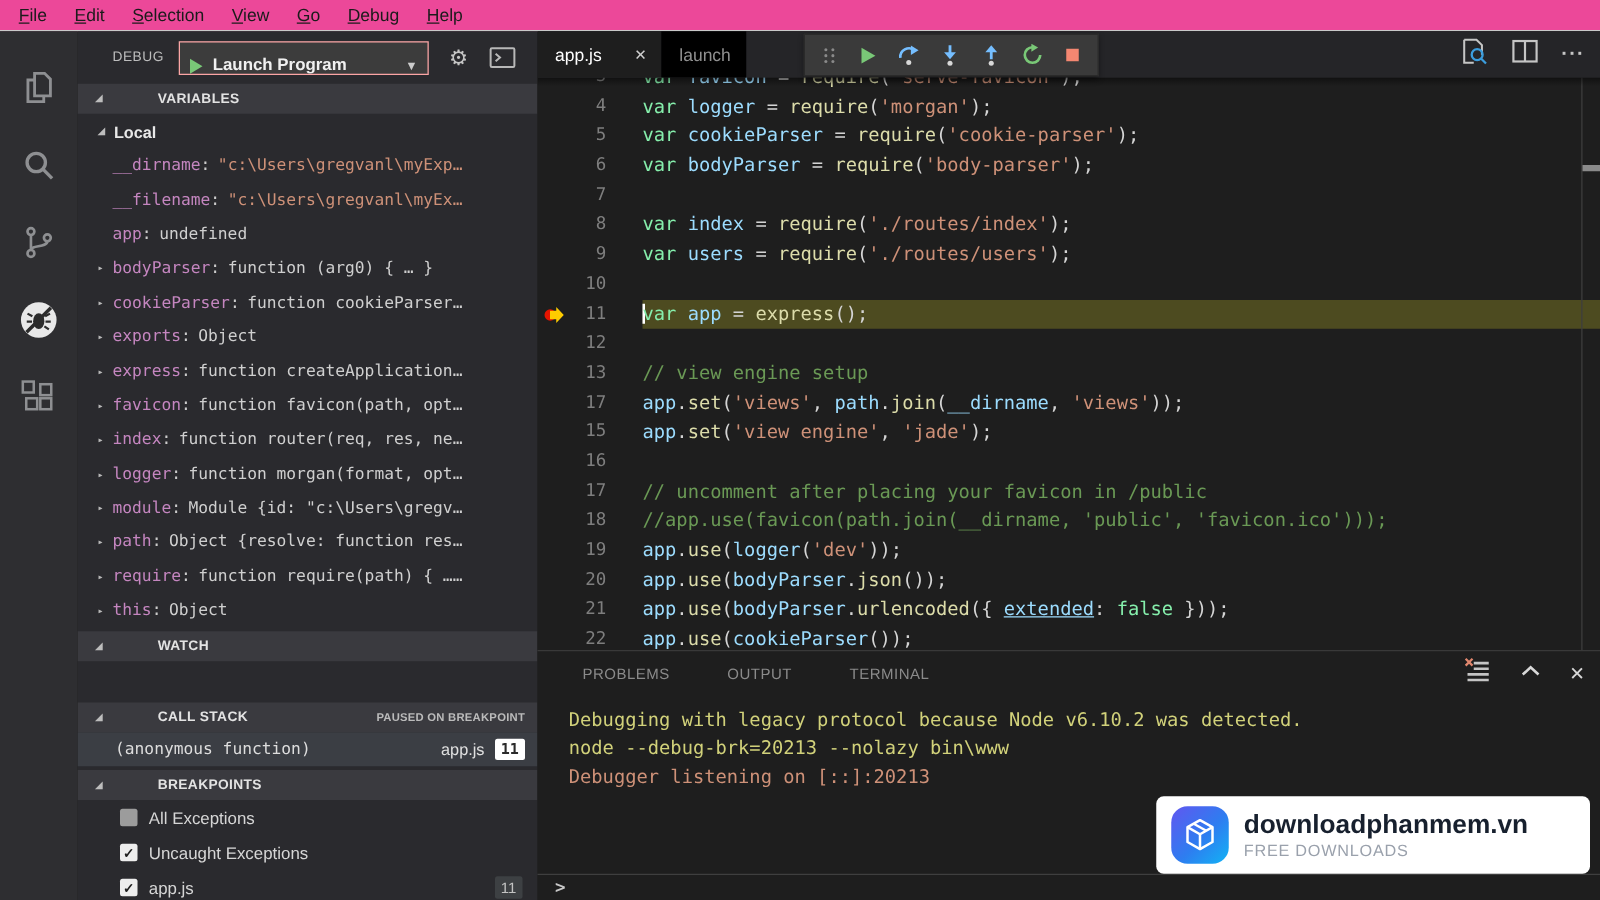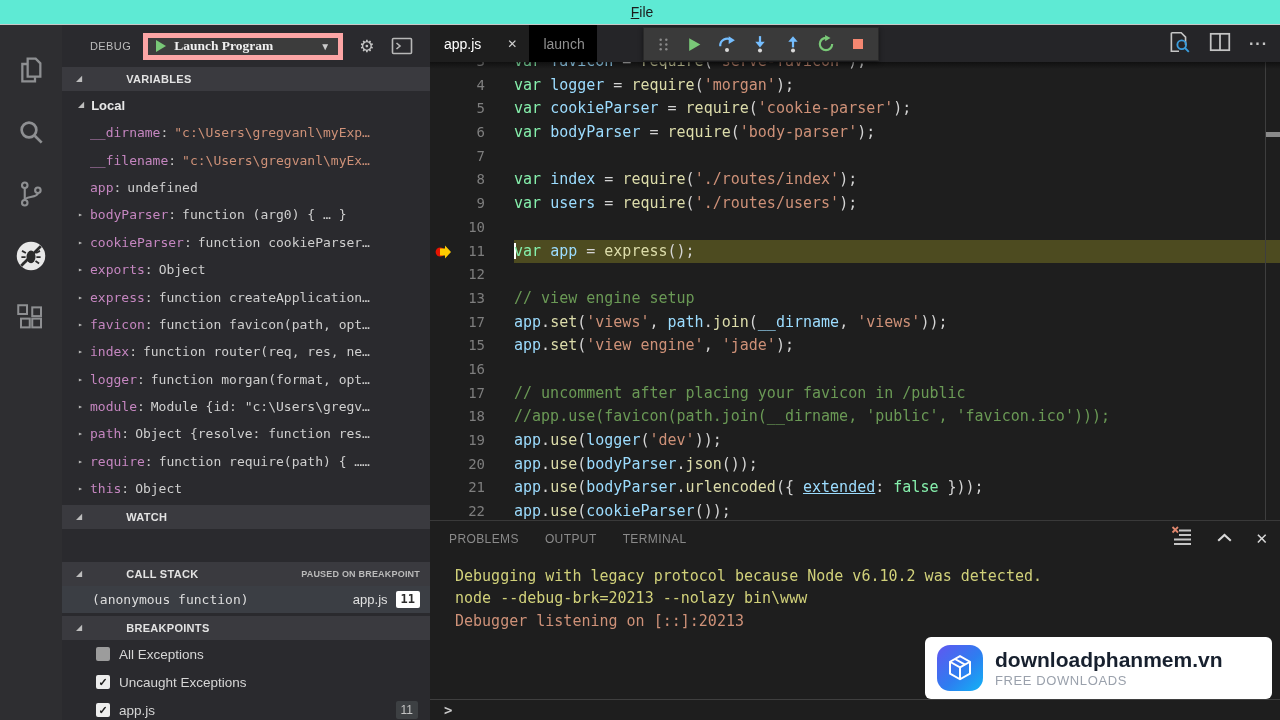--- a/index.html
+++ b/index.html
@@ -2,36 +2,36 @@
 <html><head>
 <meta charset="utf-8">
 <style>
   * { margin:0; padding:0; box-sizing:border-box; }
   html,body { width:1280px; height:720px; background:#1e1e1e; overflow:hidden;
     font-family:"Liberation Sans", sans-serif; }
   .screen { position:absolute; inset:0; width:1280px; height:720px; background:#1e1e1e; }
 
   
   .menubar { position:absolute; left:0; top:0; width:1280px; height:25px;
-    background:#5eead4; border-bottom:1px solid #c9c9c9; display:flex; align-items:center; padding-left:4px;flex-direction:column; }
+    background:#ec4899; border-bottom:1px solid #c9c9c9; display:flex; align-items:center; padding-left:4px; }
   .menu-item { font-size:14px; color:#1b1b1b; padding:0 11px; height:25px; line-height:24px; cursor:default; }
   .menu-item .mn { text-decoration:underline; }
 
   
   .activitybar { position:absolute; left:0; top:25px; width:62px; height:695px; background:#2e2e31;
     display:flex; flex-direction:column; align-items:center; padding-top:14px; }
   .act-item { width:62px; height:62px; display:flex; align-items:center; justify-content:center; opacity:.85; }
   .act-item.active { opacity:1; }
 
   
   .sidebar { position:absolute; left:62px; top:25px; width:368px; height:695px; background:#2a2a2e; overflow:hidden; color:#cccccc; }
   .sb-header { height:42px; display:flex; align-items:center; padding:0 12px 0 28px; }
   .sb-debug-label { font-size:11px; color:#bdbdbd; letter-spacing:.4px; margin-right:12px; }
-  .cfg-box { background:#3c3c3c; border:5px solid #fca5a5; height:27px; flex:1; max-width:200px;
-    display:flex; align-items:center; padding:0 8px; gap:8px;font-family:Liberation Serif, serif; }
+  .cfg-box { background:#3c3c3c; border:1px solid #fca5a5; height:27px; flex:1; max-width:200px;
+    display:flex; align-items:flex-end; padding:0 8px; gap:8px; }
   .play-tri { width:0; height:0; border-left:10px solid #79c877; border-top:6px solid transparent; border-bottom:6px solid transparent; }
   .cfg-name { color:#f0f0f0; font-size:13.5px; font-weight:bold; flex:1; white-space:nowrap; overflow:hidden; }
   .cfg-caret { color:#cccccc; font-size:10px; }
   .sb-gear { font-size:17px; color:#c5c5c5; margin-left:16px; }
   .sb-console-ic { margin-left:16px; display:flex; }
 
   .sec-header { height:24px; background:#3a3a3f; display:flex; align-items:center; padding-left:14px; gap:7px; }
   .sec-title { font-size:11px; font-weight:bold; color:#e3e3e3; letter-spacing:.3px;margin-left:37px; }
   .twist { color:#bdbdbd; font-size:8px; line-height:1; }
   .scope-row { height:28px; display:flex; align-items:center; padding-left:16px; gap:7px; }
@@ -83,21 +83,21 @@
   .code-line.current .lc { background:#4d4b20; }
   .bp-hit { position:absolute; left:5px; top:4px; }
   .cursor { display:inline-block; width:2px; height:16px; background:#ffffff; vertical-align:-3px; margin-right:-2px; }
   .c-kw{color:#86efac} .c-var{color:#9cdcfe} .c-fn{color:#dcdcaa} .c-str{color:#ce9178}
   .c-cmt{color:#6a9955} .c-pln{color:#d4d4d4} .c-und{color:#9cdcfe; text-decoration:underline;}
   .sbline { position:absolute; right:14px; top:0; bottom:0; width:1px; background:#3e3e3e; z-index:3; }
   .sbmark { position:absolute; right:0; top:70px; width:14px; height:5px; background:#8a8a8a; z-index:3; }
 
   
   .panel { position:absolute; left:430px; top:520px; width:850px; height:200px; background:#1e1e1e; border-top:1px solid #393939; }
-  .panel-tabs { position:absolute; left:0; top:0; height:36px; display:flex; align-items:center; gap:26px; padding-left:19px; }
+  .panel-tabs { position:absolute; left:0; top:0; height:36px; display:flex; align-items:center; gap:46px; padding-left:36px; }
   .ptab { font-size:12px; letter-spacing:.4px; color:#8a8a8a; height:36px; line-height:36px; }
   .ptab.active { color:#e7e7e7; border-bottom:1px solid #e7e7e7; }
   .panel-actions { position:absolute; right:12px; top:0; height:36px; display:flex; align-items:center; gap:20px; }
   .panel-actions .x { color:#d8d8d8; font-size:15px; }
   .console { position:absolute; left:25px; top:44px; right:10px; font-family:"DejaVu Sans Mono", monospace; font-size:15px; line-height:22.4px; }
   .con-yellow { color:#d1d17a; }
   .con-orange { color:#ce9178; }
   .console-input { position:absolute; left:0; right:0; bottom:0; height:21px; border-top:1px solid #3f3f3f;
     display:flex; align-items:center; padding-left:14px; }
   .prompt { color:#c8c8c8; font-family:"DejaVu Sans Mono", monospace; font-size:14px; font-weight:bold; }

